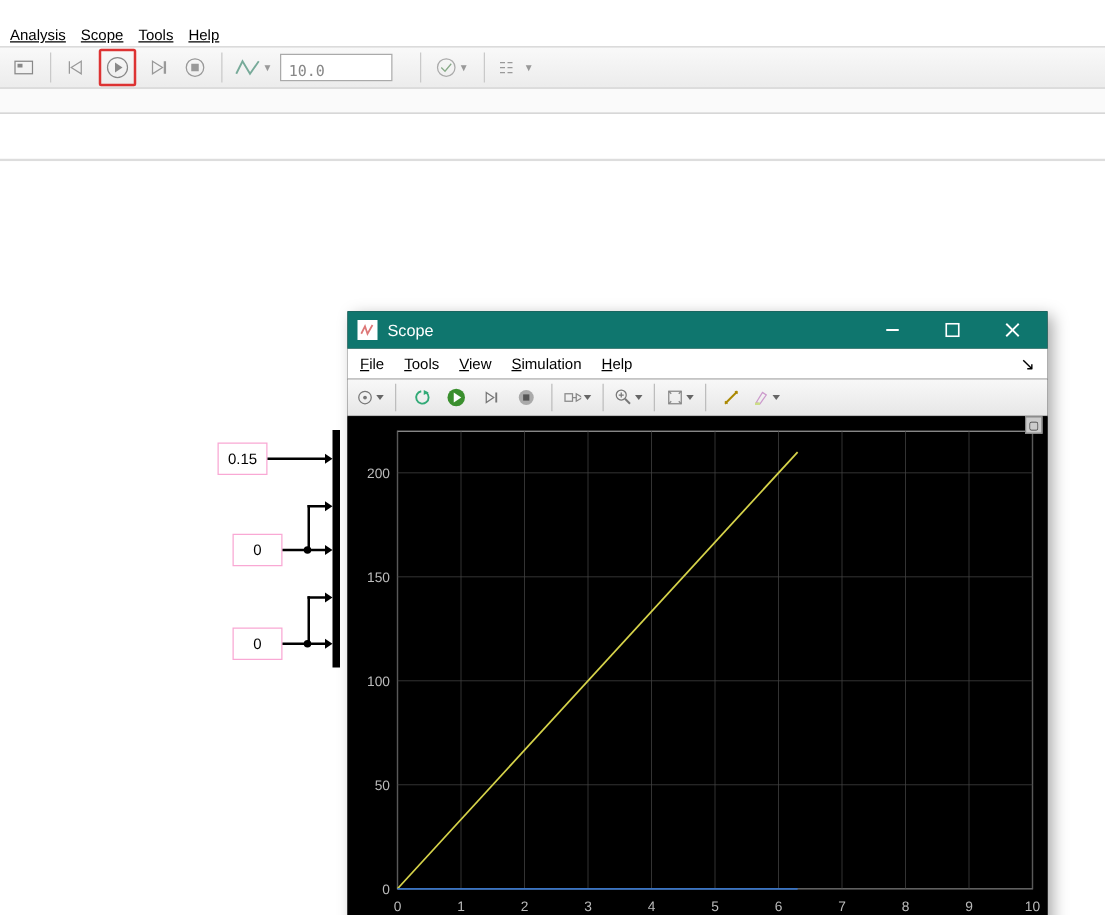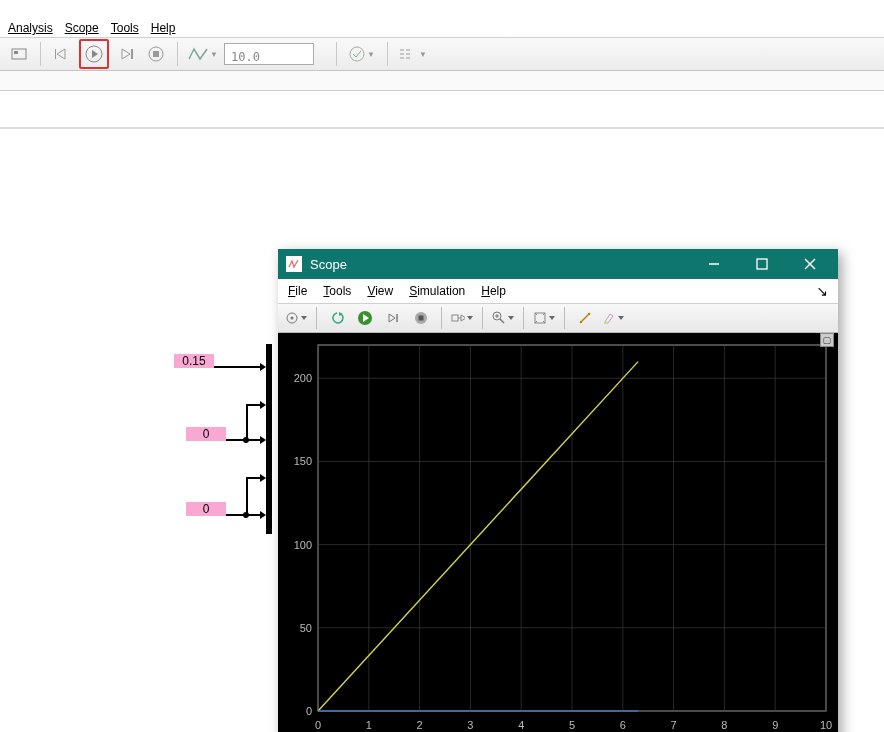--- a/index.html
+++ b/index.html
@@ -88,22 +88,22 @@
   .canvas {
     position: relative;
     width: 100%;
     height: 630px;
     background: #fff;
   }
 
   
   .block-const {
     position: absolute;
-    width: 40px; height: 14px;
-    border: 7px solid #f9a8d4;
+    width: 40px; height: 26px;
+    border: 1px solid #f9a8d4;
     background: #fff;
     display: flex; align-items: center; justify-content: center;
     font-size: 12px;
   }
   .wire {
     position: absolute;
     background: #000;
   }
   .arrowhead {
     position: absolute;

